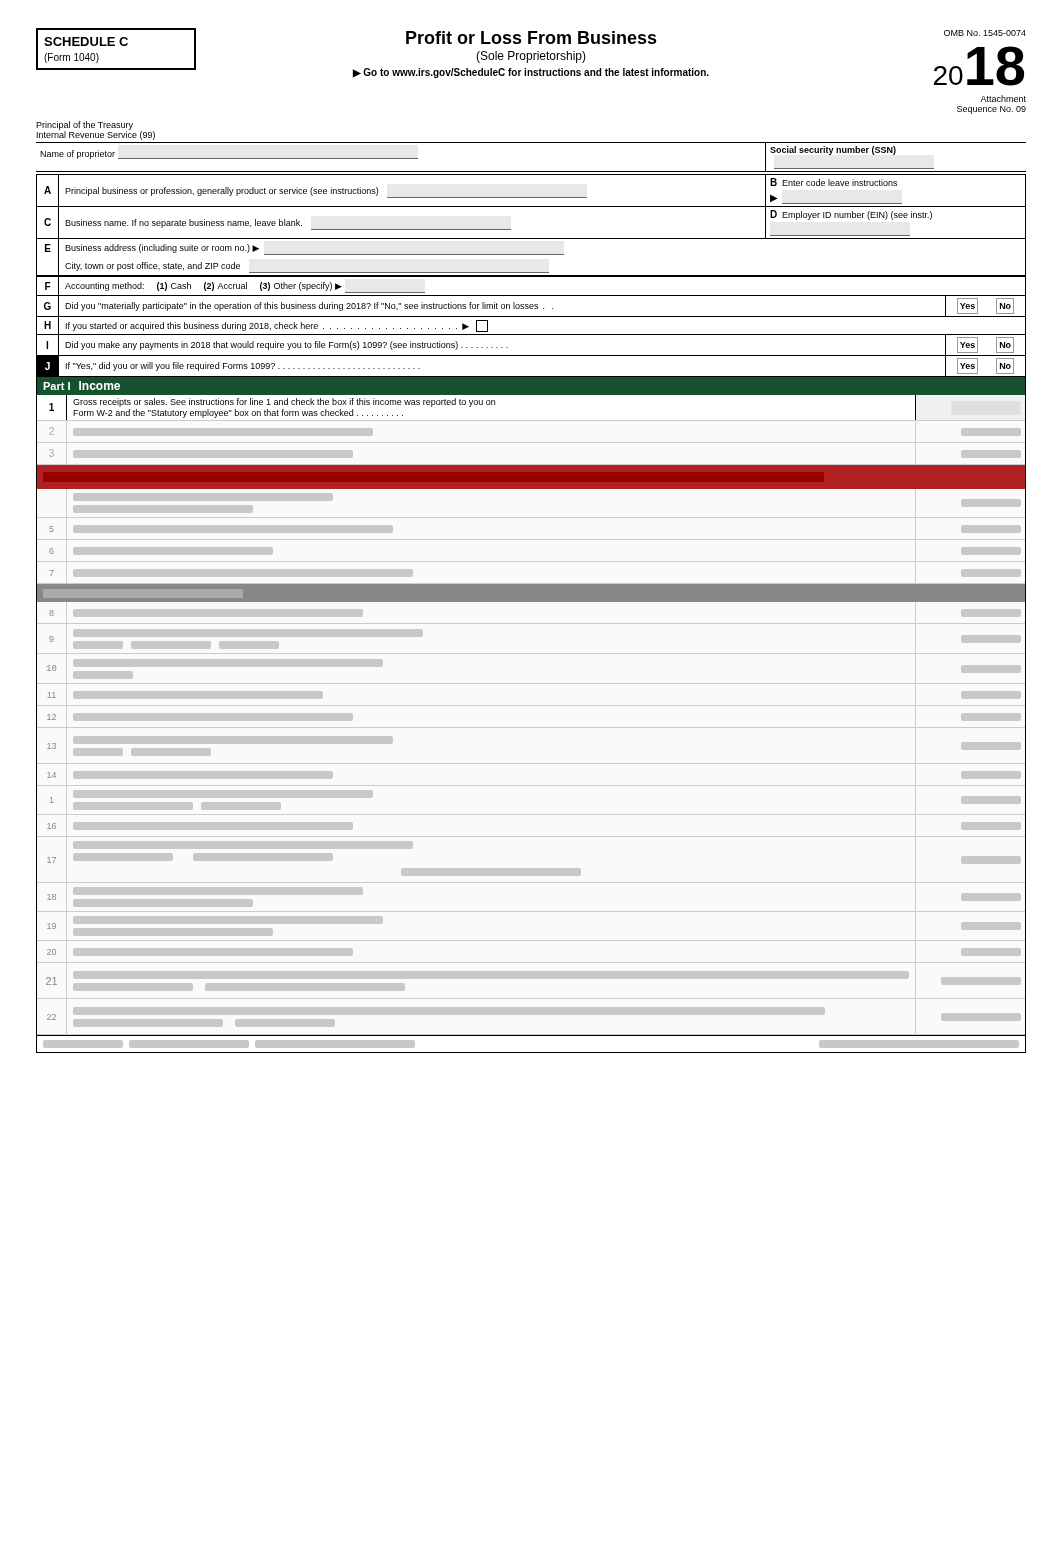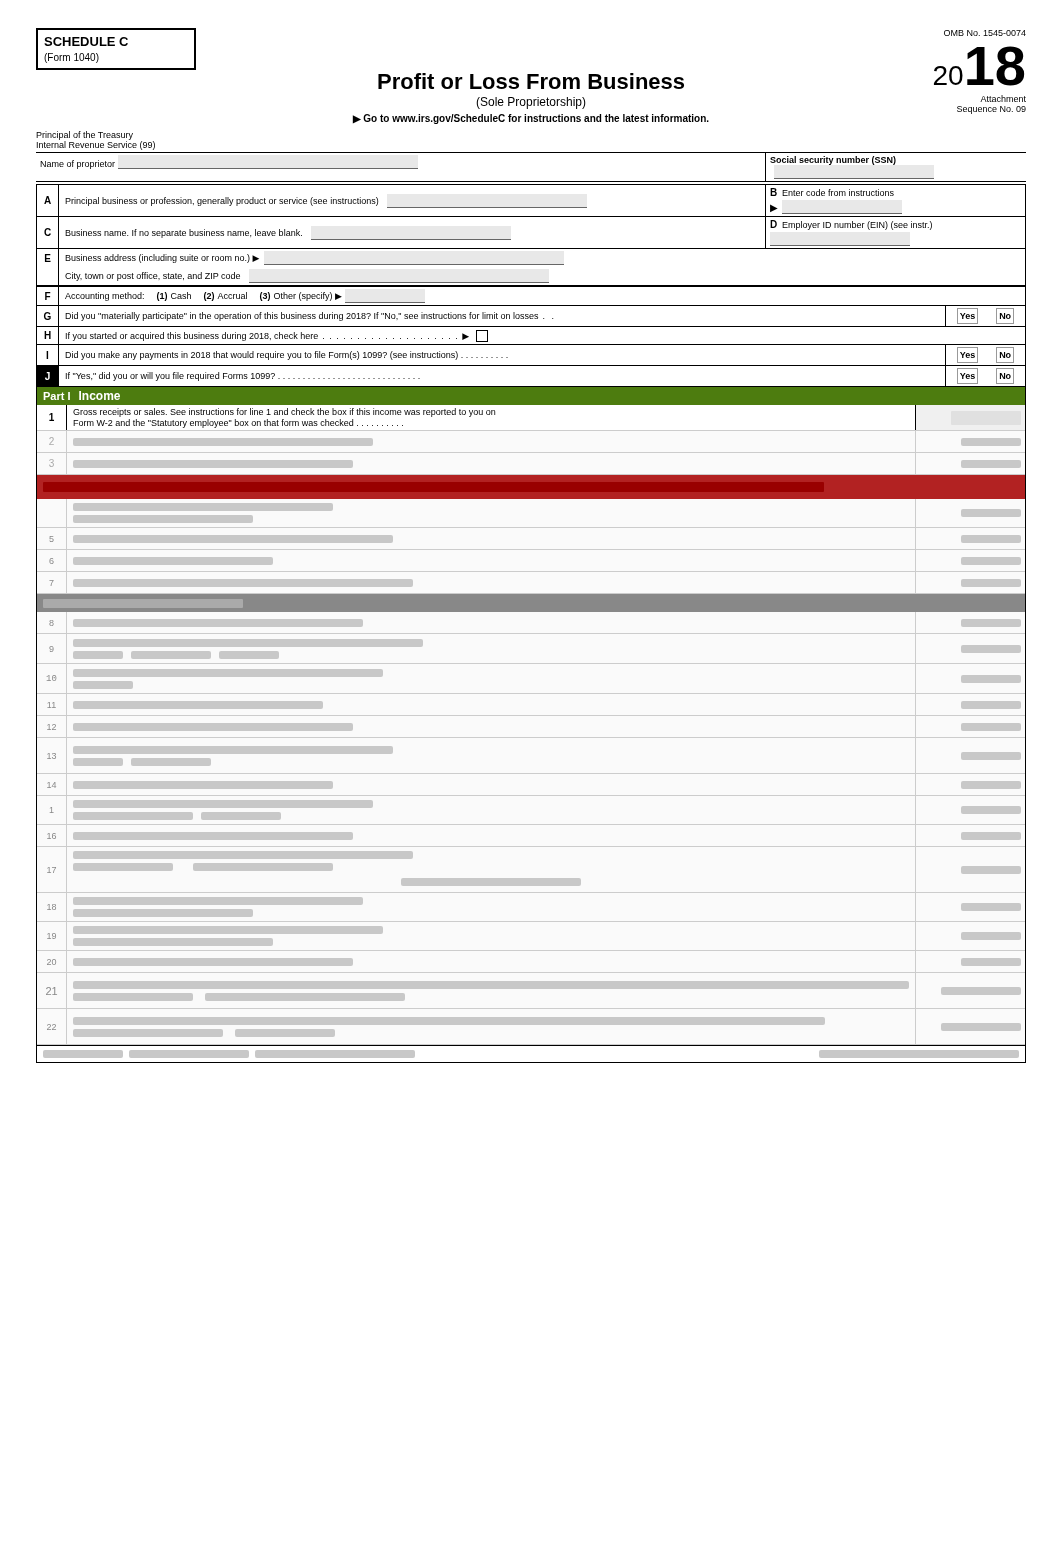--- a/index.html
+++ b/index.html
@@ -41,23 +41,22 @@
     .schedule-sub {
       font-size: 10px;
       font-weight: normal;
     }
     .center-header {
       flex: 1;
       text-align: center;
       padding: 0 10px;
     }
     .main-title {
-      font-size: 22px;
-      font-weight: bold;
-      margin-top: 41px;
+      font-size: 18px;
+      font-weight: bold;
     }
     .sub-title {
       font-size: 12px;
     }
     .irs-link {
       font-size: 10px;
       margin-top: 4px;
     }
     .irs-link span {
       font-weight: bold;
@@ -240,21 +239,21 @@
     }
     .acct-option {
       display: flex;
       align-items: center;
       gap: 3px;
     }
     .acct-num {
       font-weight: bold;
     }
     .part-header {
-      background: #4d7c0f;
+      background: #14532d;
       color: #fff;
       display: flex;
       flex-direction: row;
       align-items: center;
       padding: 2px 6px;
       min-height: 18px;
     }
     .part-label {
       font-weight: bold;
       font-size: 11px;
@@ -462,21 +461,21 @@
 
     <div class="form-row">
       <div class="row-label">A</div>
       <div class="row-content">
         <span>Principal business or profession, generally product or service (see instructions)</span>
         <div class="input-line" style="width:200px; margin-left:8px;"></div>
       </div>
       <div class="row-right">
         <div class="b-label">
           <span>B</span>
-          <span class="b-enter" style="font-weight:normal; font-size:9px; margin-left:2px;">Enter code from instructions</span>
+          <span class="b-enter" style="font-weight:normal; font-size:9px; margin-left:2px;">Enter code leave instructions</span>
         </div>
         <div style="display:flex; align-items:center; margin-top:2px;">
           <span style="font-size:10px;margin-right:4px;">▶</span>
           <div class="input-line" style="width:120px;"></div>
         </div>
       </div>
     </div>
 
     <div class="form-row">
       <div class="row-label">C</div>

